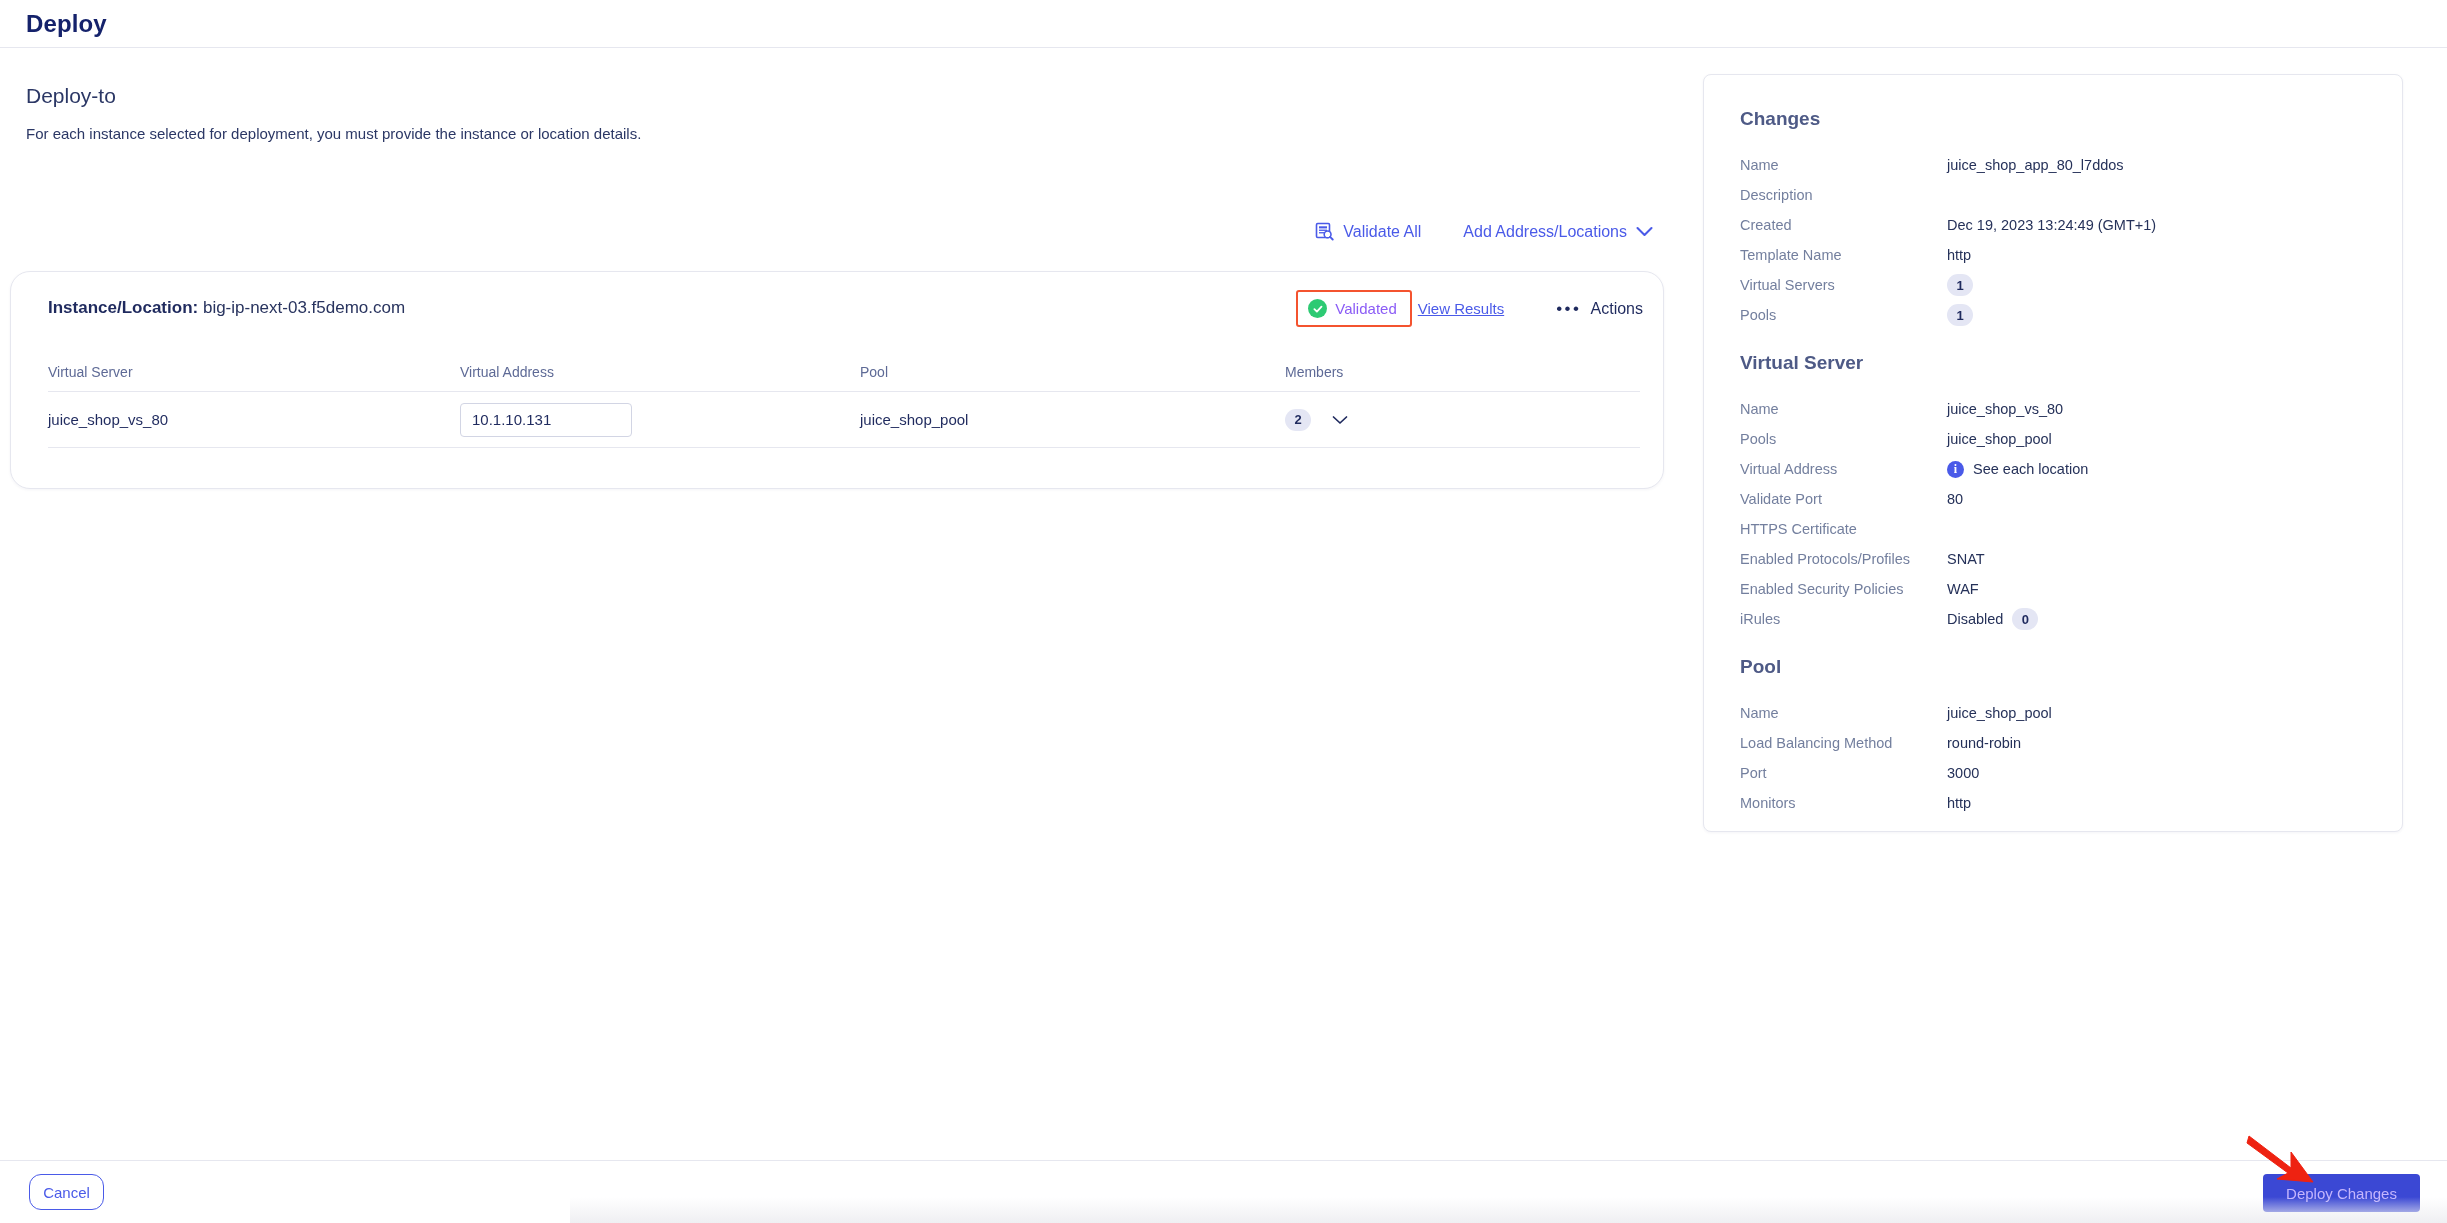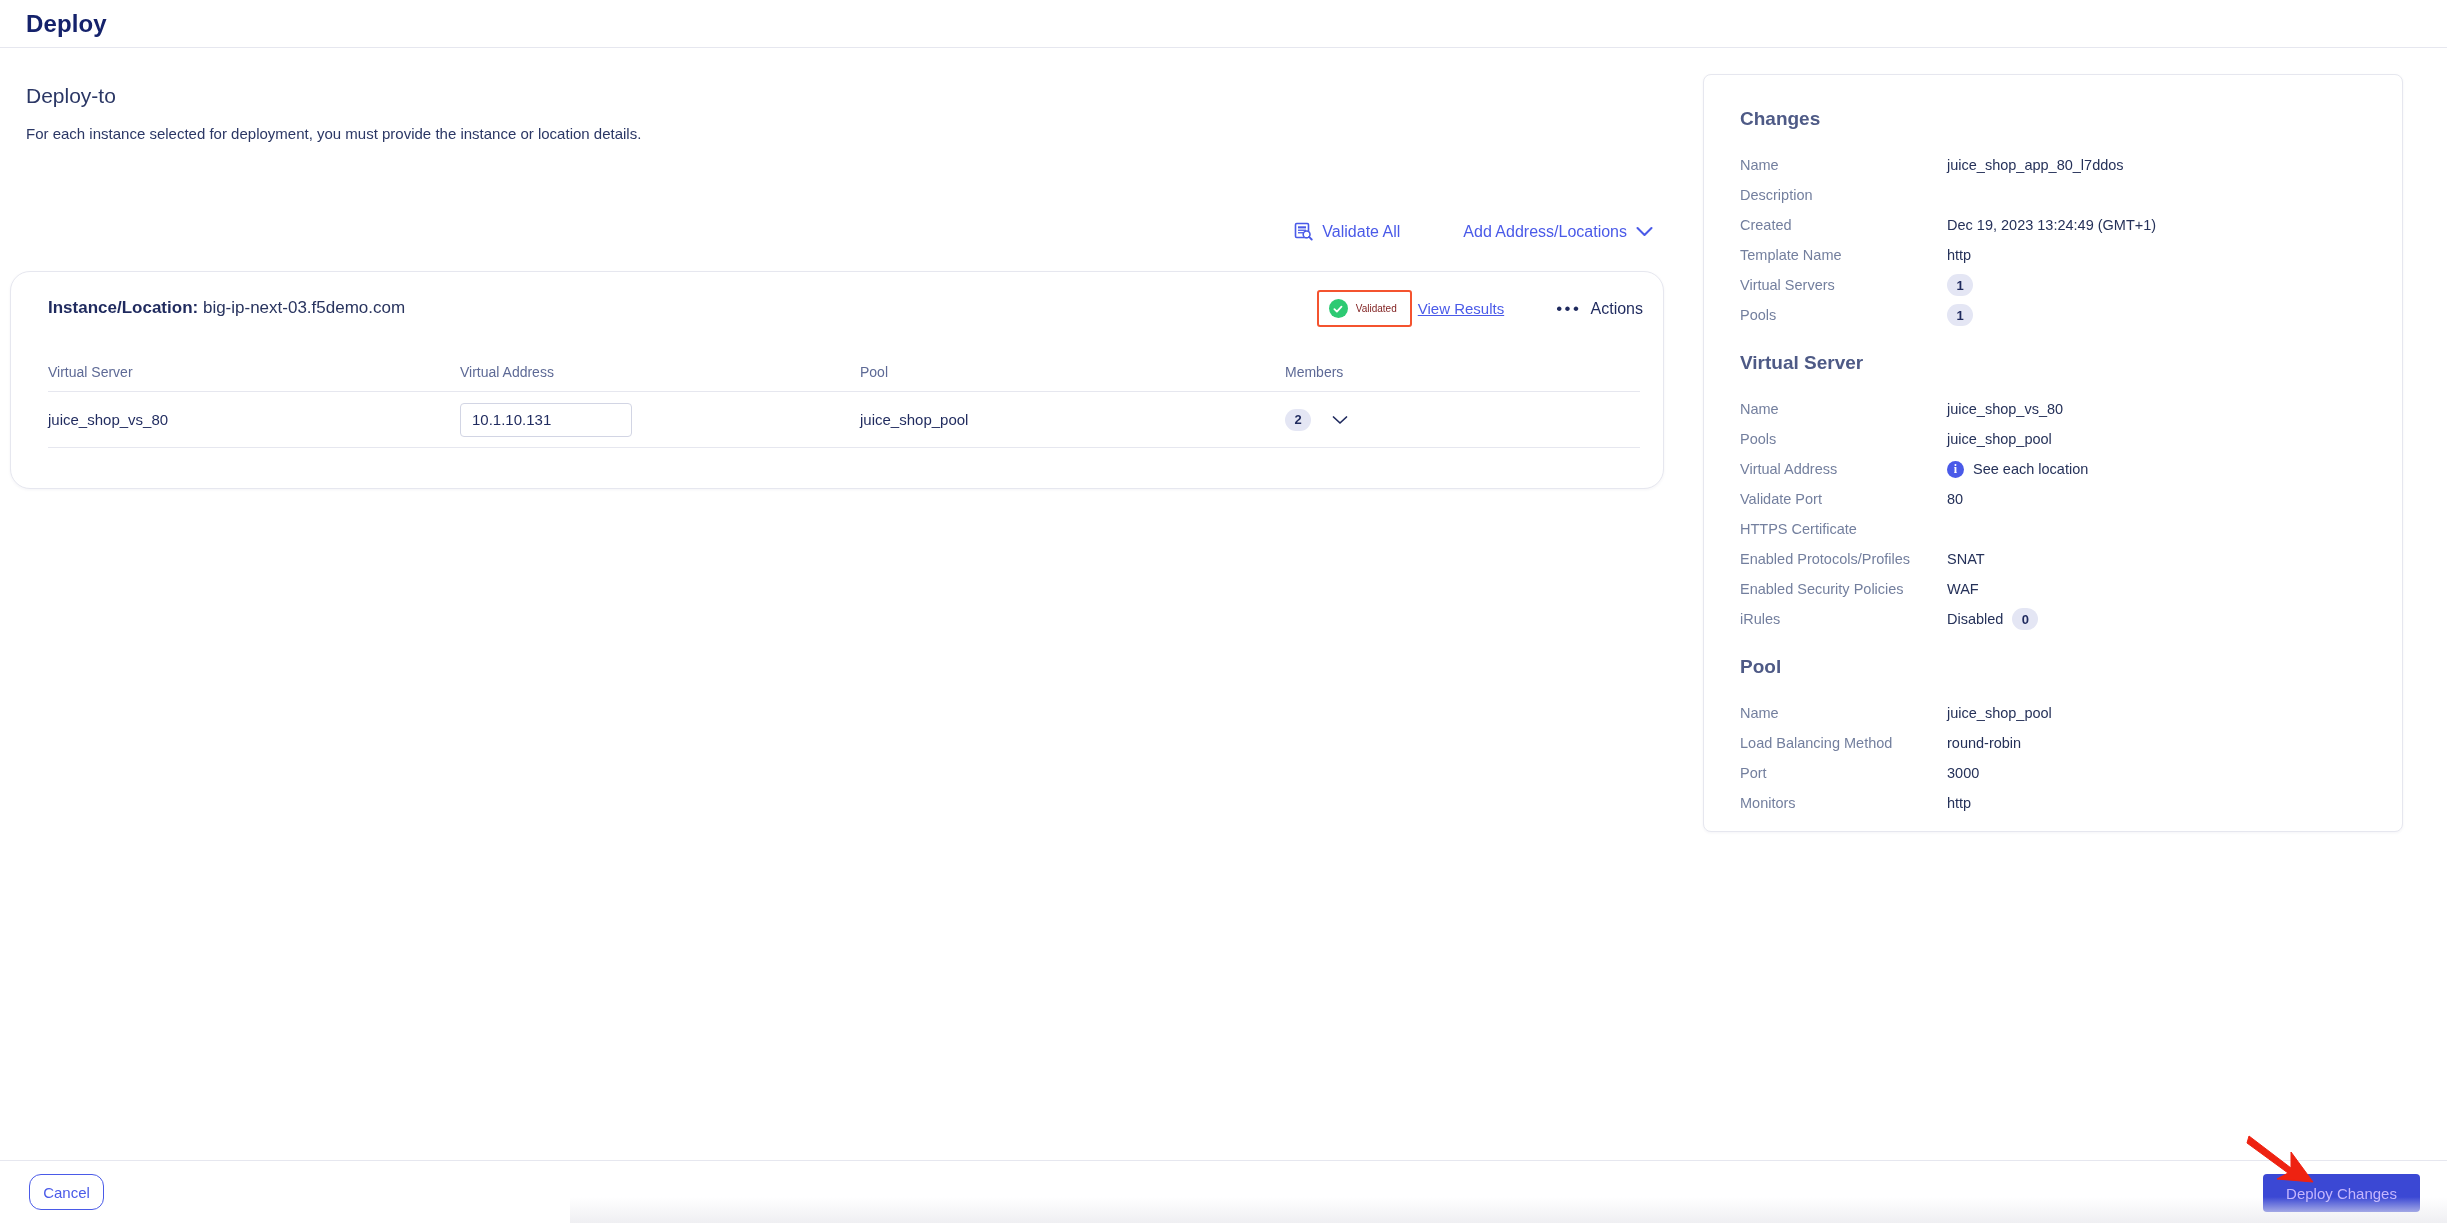--- a/index.html
+++ b/index.html
@@ -75,21 +75,21 @@
     left: 0; top: 0;
     width: 1700px;
     height: 1098px;
   }
 
   .toolbar {
     position: absolute;
     right: 47px; top: 158px;
     display: flex;
     align-items: center;
-    gap: 63px;
+    gap: 42px;
   }
   .tb-btn {
     display: flex;
     align-items: center;
     gap: 9px;
     color: #4a5ae8;
     font-size: 16px;
     cursor: pointer;
     background: none;
     border: none;
@@ -145,22 +145,22 @@
     width: 19px; height: 19px;
     border-radius: 50%;
     background: #2dca73;
     display: flex;
     align-items: center;
     justify-content: center;
     flex: none;
   }
   .check-circle svg { display: block; }
   .validated-label {
-    font-size: 10px;
-    color: #7f1d1d;
+    font-size: 15px;
+    color: #8b5cf6;
     white-space: nowrap;
   }
   .view-results {
     font-size: 15px;
     color: #4a5ae8;
     text-decoration: underline;
     margin-left: 6px;
     cursor: pointer;
     white-space: nowrap;
   }

